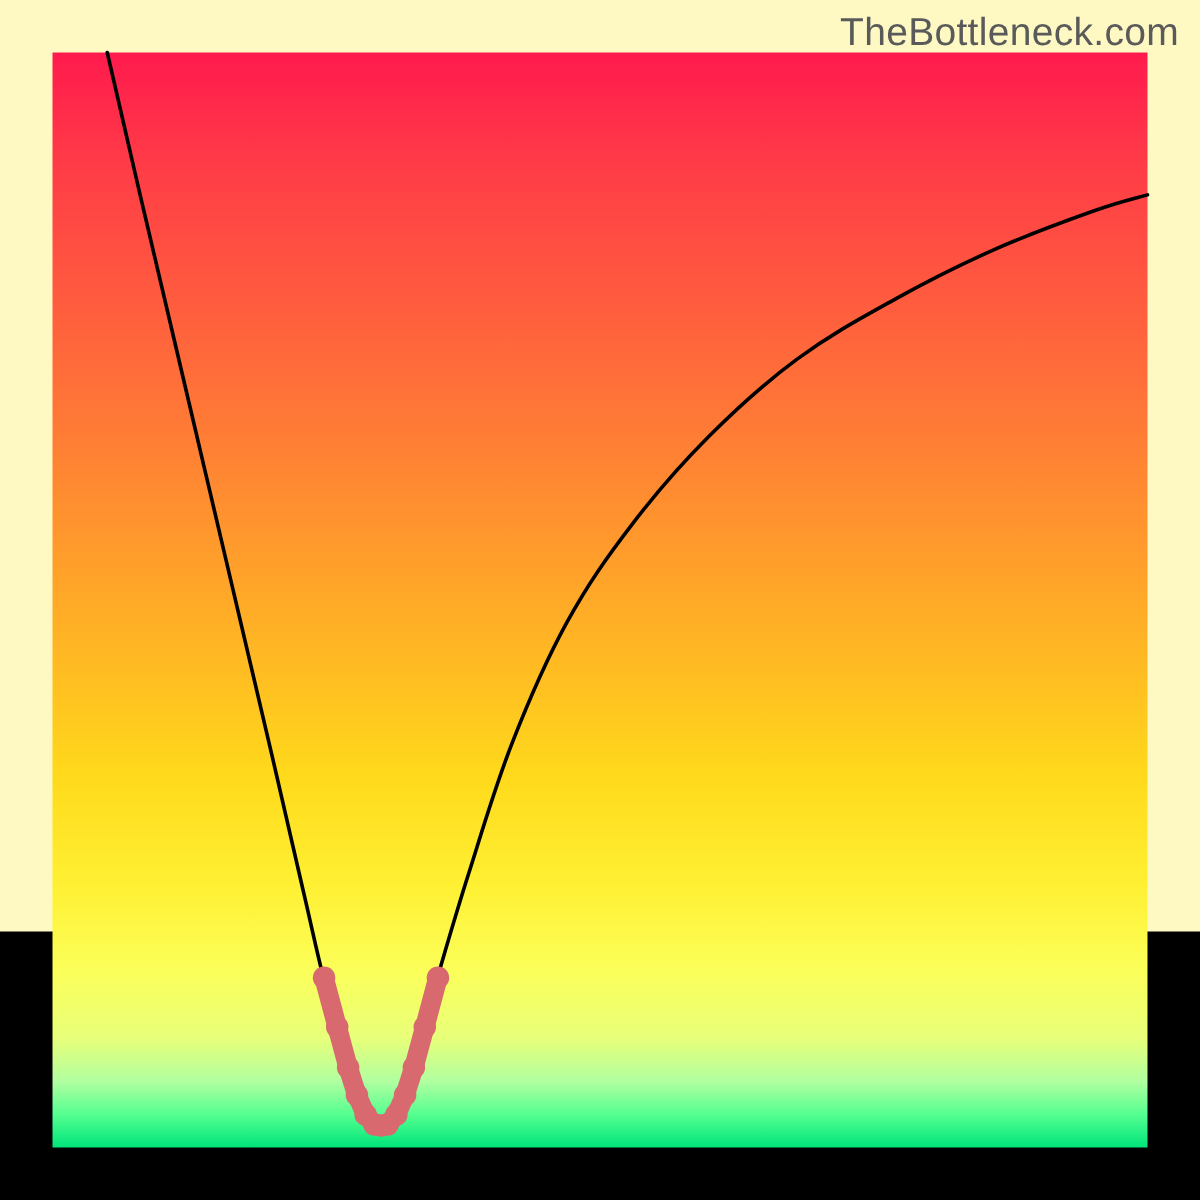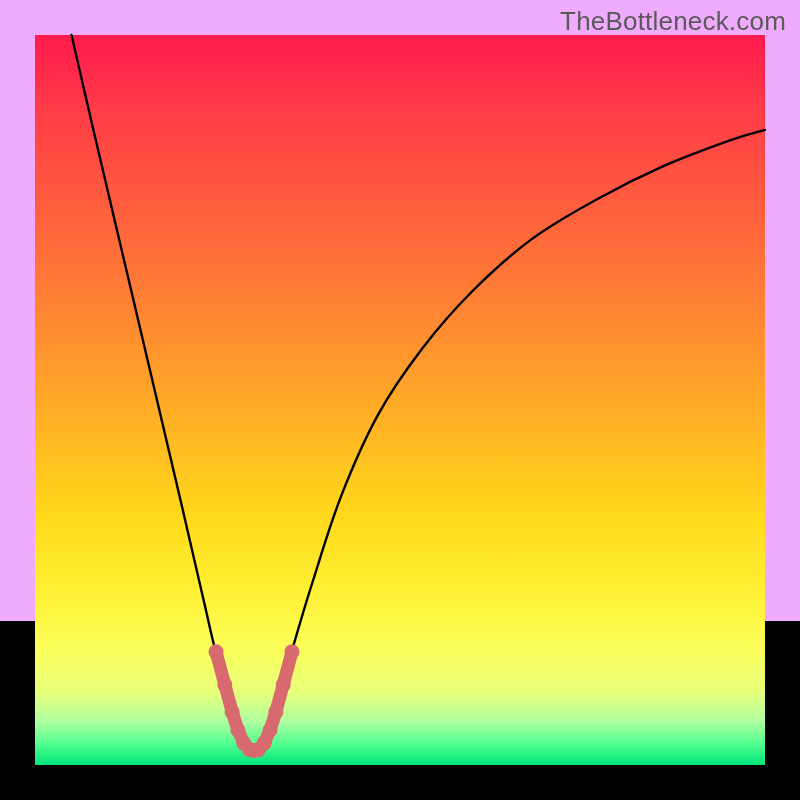--- a/index.html
+++ b/index.html
@@ -9,21 +9,21 @@
     height: 800px;
     background: #000;
     overflow: hidden;
   }
   .frame {
     position: absolute;
     top: 0;
     left: 0;
     width: 800px;
     height: 621px;
-    background: #f0abfc;
+    background: #fef9c3;
   }
   .plot-area {
     position: absolute;
     top: 35px;
     left: 35px;
     width: 730px;
     height: 730px;
     background: linear-gradient(to bottom,
       #ff1a4d 0%,
       #ff3b47 10%,

